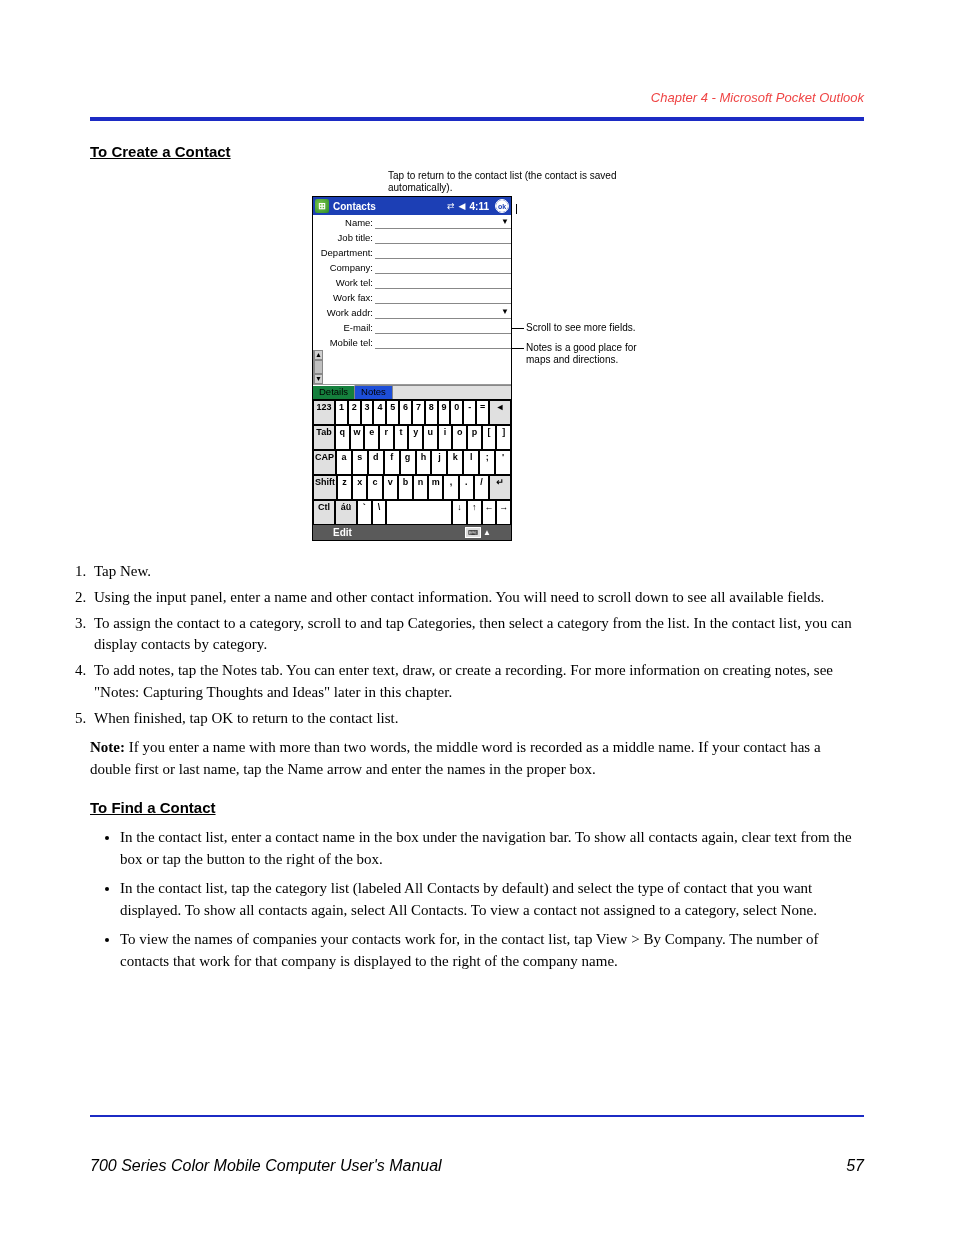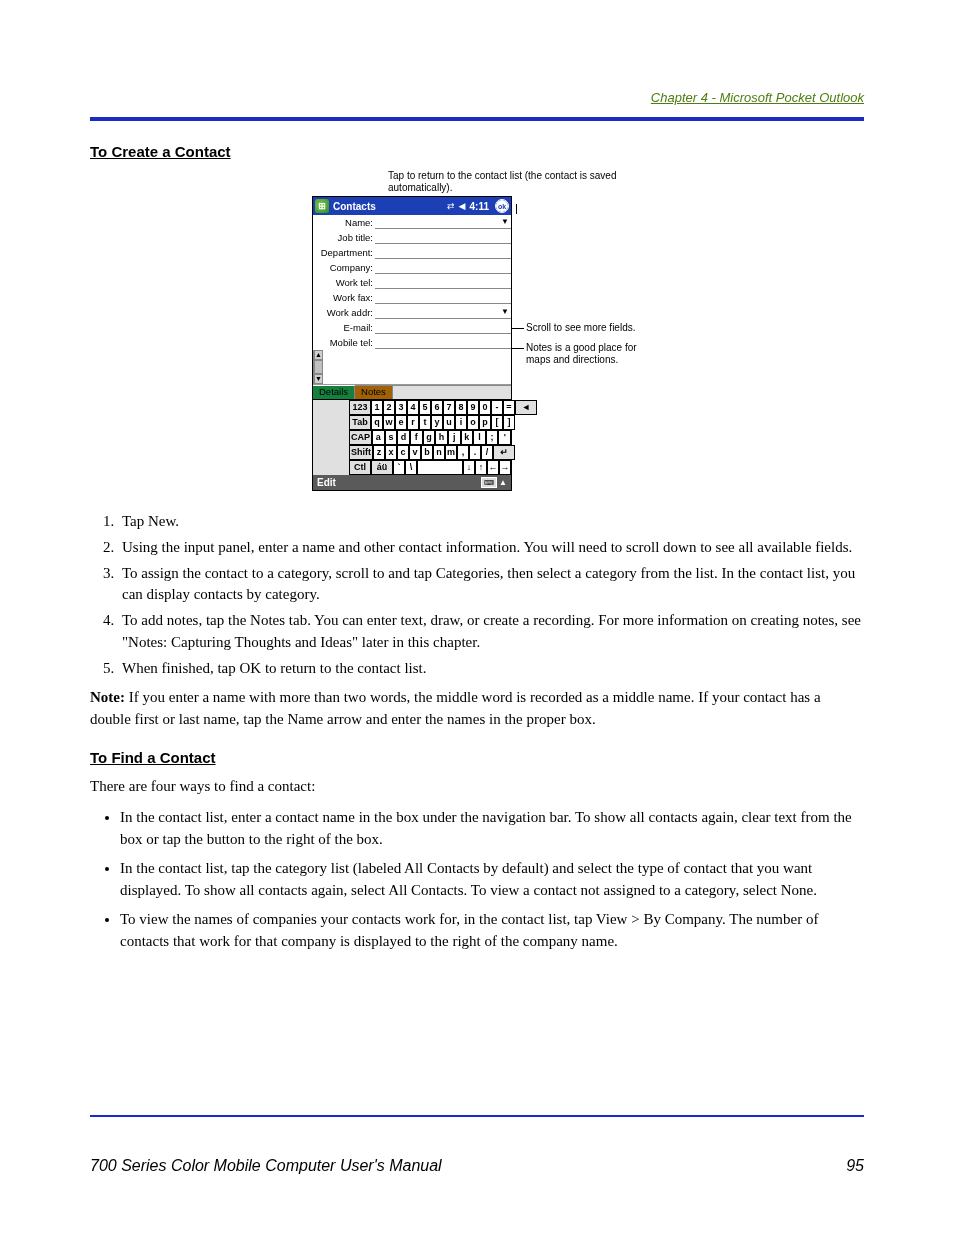--- a/index.html
+++ b/index.html
@@ -1,18 +1,18 @@
 <!DOCTYPE html>
 <html><head>
 <meta charset="utf-8">
 <style>
   * { box-sizing: border-box; margin: 0; padding: 0; }
   body { width: 954px; height: 1235px; background: #fff; font-family: "Times New Roman", serif; color: #000; position: relative; }
   .page { padding: 90px 90px 60px 90px; }
-  .chapter-right { text-align: right; font-family: Arial, sans-serif; font-size: 13px; font-style: italic; color: #4d7c0f; margin-bottom: 12px; text-decoration: underline; }
+  .chapter-right { text-align: right; font-family: Arial, sans-serif; font-size: 13px; font-style: italic; color: #ef4444; margin-bottom: 12px; }
   .blue-rule { border: none; border-top: 4px solid #1c2bc4; margin-bottom: 22px; }
   .subheading { font-family: Arial, sans-serif; font-size: 15px; font-weight: bold; text-decoration: underline; margin: 6px 0 10px 0; }
   .figure-wrap { width: 100%; display: flex; justify-content: center; margin: 6px 0 20px 0; }
   .figure { position: relative; width: 330px; }
   .callout-top { font-family: Tahoma, sans-serif; font-size: 10px; line-height: 1.2; text-align: left; margin-left: 76px; margin-bottom: 2px; position: relative; }
   .callout-top .line { position: absolute; left: 128px; top: 34px; width: 0; height: 10px; border-left: 1px solid #000; }
   .device { width: 200px; background: #fff; border: 1px solid #000; font-family: Tahoma, sans-serif; font-size: 10px; position: relative; }
   .navbar { background: #1c3fb5; color: #fff; height: 18px; display: flex; align-items: center; padding: 0 2px; }
   .win-icon { width: 14px; height: 14px; background: radial-gradient(circle at 40% 40%, #7fc94a, #2a8a2a); border-radius: 2px; margin-right: 4px; display: flex; align-items: center; justify-content: center; font-size: 9px; color:#fff; font-weight:bold; }
   .nav-title { font-weight: bold; flex: 1; }
@@ -27,28 +27,28 @@
   .scrollbar { width: 10px; background: #e0e0e0; border-left: 1px solid #888; display: flex; flex-direction: column; }
   .scroll-arrow { height: 10px; background: #d0d0d0; border: 1px solid #888; font-size: 7px; text-align: center; line-height: 8px; cursor: pointer; }
   .scroll-thumb { height: 14px; background: #c0c0c0; border: 1px solid #888; margin-top:0; }
   .scroll-track { flex:1; }
   .scroll-arrow.bot { margin-top:auto; }
   .field-row { display: flex; align-items: center; height: 15px; }
   .field-label { width: 62px; text-align: right; font-size: 9.5px; padding-right: 2px; color: #000; }
   .field-input { flex: 1; height: 13px; border: none; border-bottom: 1px solid #888; font-size: 9px; position: relative; }
   .field-arrow { position: absolute; right: 2px; top: 1px; font-size: 8px; color: #000; }
   .tabs { display: flex; background: #e0e0e0; border-top: 1px solid #888; height: 14px; }
-  .tab { padding: 0 6px; font-size: 9.5px; border-right: 1px solid #888; background: #a16207; cursor: pointer; }
+  .tab { padding: 0 6px; font-size: 9.5px; border-right: 1px solid #888; background: #1d4ed8; cursor: pointer; }
   .tab.active { background: #15803d; font-weight: normal; border-top: 1px solid #fff; margin-top:-1px;}
   .keyboard { background: #e0e0e0; border-top: 1px solid #000; }
-  .kb-row { display: flex; height: 15px; padding-left: 36px; }
+  .kb-row { display: flex; height: 25px; }
   .key { border: 1px solid #000; background: #fff; font-size: 9px; font-weight: bold; text-align: center; flex: 1; min-width: 12px; line-height: 12px; cursor: pointer; }
   .key.fn { background: #e0e0e0; min-width: 22px; flex: 0 0 auto; padding: 0 1px; }
   .key.space { flex: 5; background:#fff; }
-  .bottombar { background: #5a5a5a; height: 15px; display: flex; align-items: center; padding: 0 4px; color: #fff; }
+  .bottombar { background: #5a5a5a; height: 15px; display: flex; align-items: center; padding: 0 20px; color: #fff; }
   .bottombar .edit { font-size: 10px; font-weight: bold; }
   .bottombar .kbicon { margin-left: auto; font-size: 10px; border:1px solid #fff; width:16px; height:11px; display:flex; align-items:center; justify-content:center; font-size:7px; background:#ddd; color:#000;}
   .bottombar .uparrow { font-size:8px; margin-left:2px;}
   .side-callout { position: absolute; font-family: Tahoma, sans-serif; font-size: 10px; line-height: 1.2; width: 130px; }
   .side-line { position: absolute; border-top: 1px solid #000; }
   .body-text { font-family: "Times New Roman", serif; font-size: 15px; line-height: 1.45; margin: 8px 0; }
   .bullet-list { list-style: disc; margin: 8px 0 8px 30px; font-size: 15px; line-height: 1.5; }
   .note-label { font-weight: bold; }
   .footer { position: absolute; bottom: 60px; left: 90px; right: 90px; }
   .footer-rule { border: none; border-top: 2px solid #1c2bc4; margin-bottom: 6px; }
@@ -222,40 +222,39 @@
         </div>
 
         <div class="side-line" style="left:200px; top:132px; width:12px;"></div>
         <div class="side-callout" style="left:214px; top:126px;">Scroll to see more fields.</div>
         <div class="side-line" style="left:200px; top:152px; width:12px;"></div>
         <div class="side-callout" style="left:214px; top:146px;">Notes is a good place for maps and directions.</div>
       </div>
     </div>
   </div>
 
-  <ol class="body-text" style="list-style:decimal; margin-left:28px;">
+  <ol class="body-text" style="list-style:decimal; ">
     <li style="padding-left:4px; margin-bottom:4px;"><span>Tap New.</span></li>
     <li style="padding-left:4px; margin-bottom:4px;"><span>Using the input panel, enter a name and other contact information. You will need to scroll down to see all available fields.</span></li>
     <li style="padding-left:4px; margin-bottom:4px;"><span>To assign the contact to a category, scroll to and tap Categories, then select a category from the list. In the contact list, you can display contacts by category.</span></li>
     <li style="padding-left:4px; margin-bottom:4px;"><span>To add notes, tap the Notes tab. You can enter text, draw, or create a recording. For more information on creating notes, see "Notes: Capturing Thoughts and Ideas" later in this chapter.</span></li>
     <li style="padding-left:4px; margin-bottom:4px;"><span>When finished, tap OK to return to the contact list.</span></li>
   </ol>
 
   <p class="body-text">
     <span class="note-label">Note:</span><span> If you enter a name with more than two words, the middle word is recorded as a middle name. If your contact has a double first or last name, tap the Name arrow and enter the names in the proper box.</span>
   </p>
 
   <div class="subheading" style="margin-top:18px;">To Find a Contact</div>
-  <p class="body-text">There are four ways to find a contact:</p>
   <ul class="bullet-list">
     <li style="margin-bottom:6px;"><span>In the contact list, enter a contact name in the box under the navigation bar. To show all contacts again, clear text from the box or tap the button to the right of the box.</span></li>
     <li style="margin-bottom:6px;"><span>In the contact list, tap the category list (labeled All Contacts by default) and select the type of contact that you want displayed. To show all contacts again, select All Contacts. To view a contact not assigned to a category, select None.</span></li>
     <li style="margin-bottom:6px;"><span>To view the names of companies your contacts work for, in the contact list, tap View &gt; By Company. The number of contacts that work for that company is displayed to the right of the company name.</span></li>
   </ul>
 </div>
 
 <div class="footer">
   <hr class="footer-rule">
   <div class="footer-row">
     <span>700 Series Color Mobile Computer User's Manual</span>
-    <span>95</span>
+    <span>57</span>
   </div>
 </div>
 
 </body></html>

